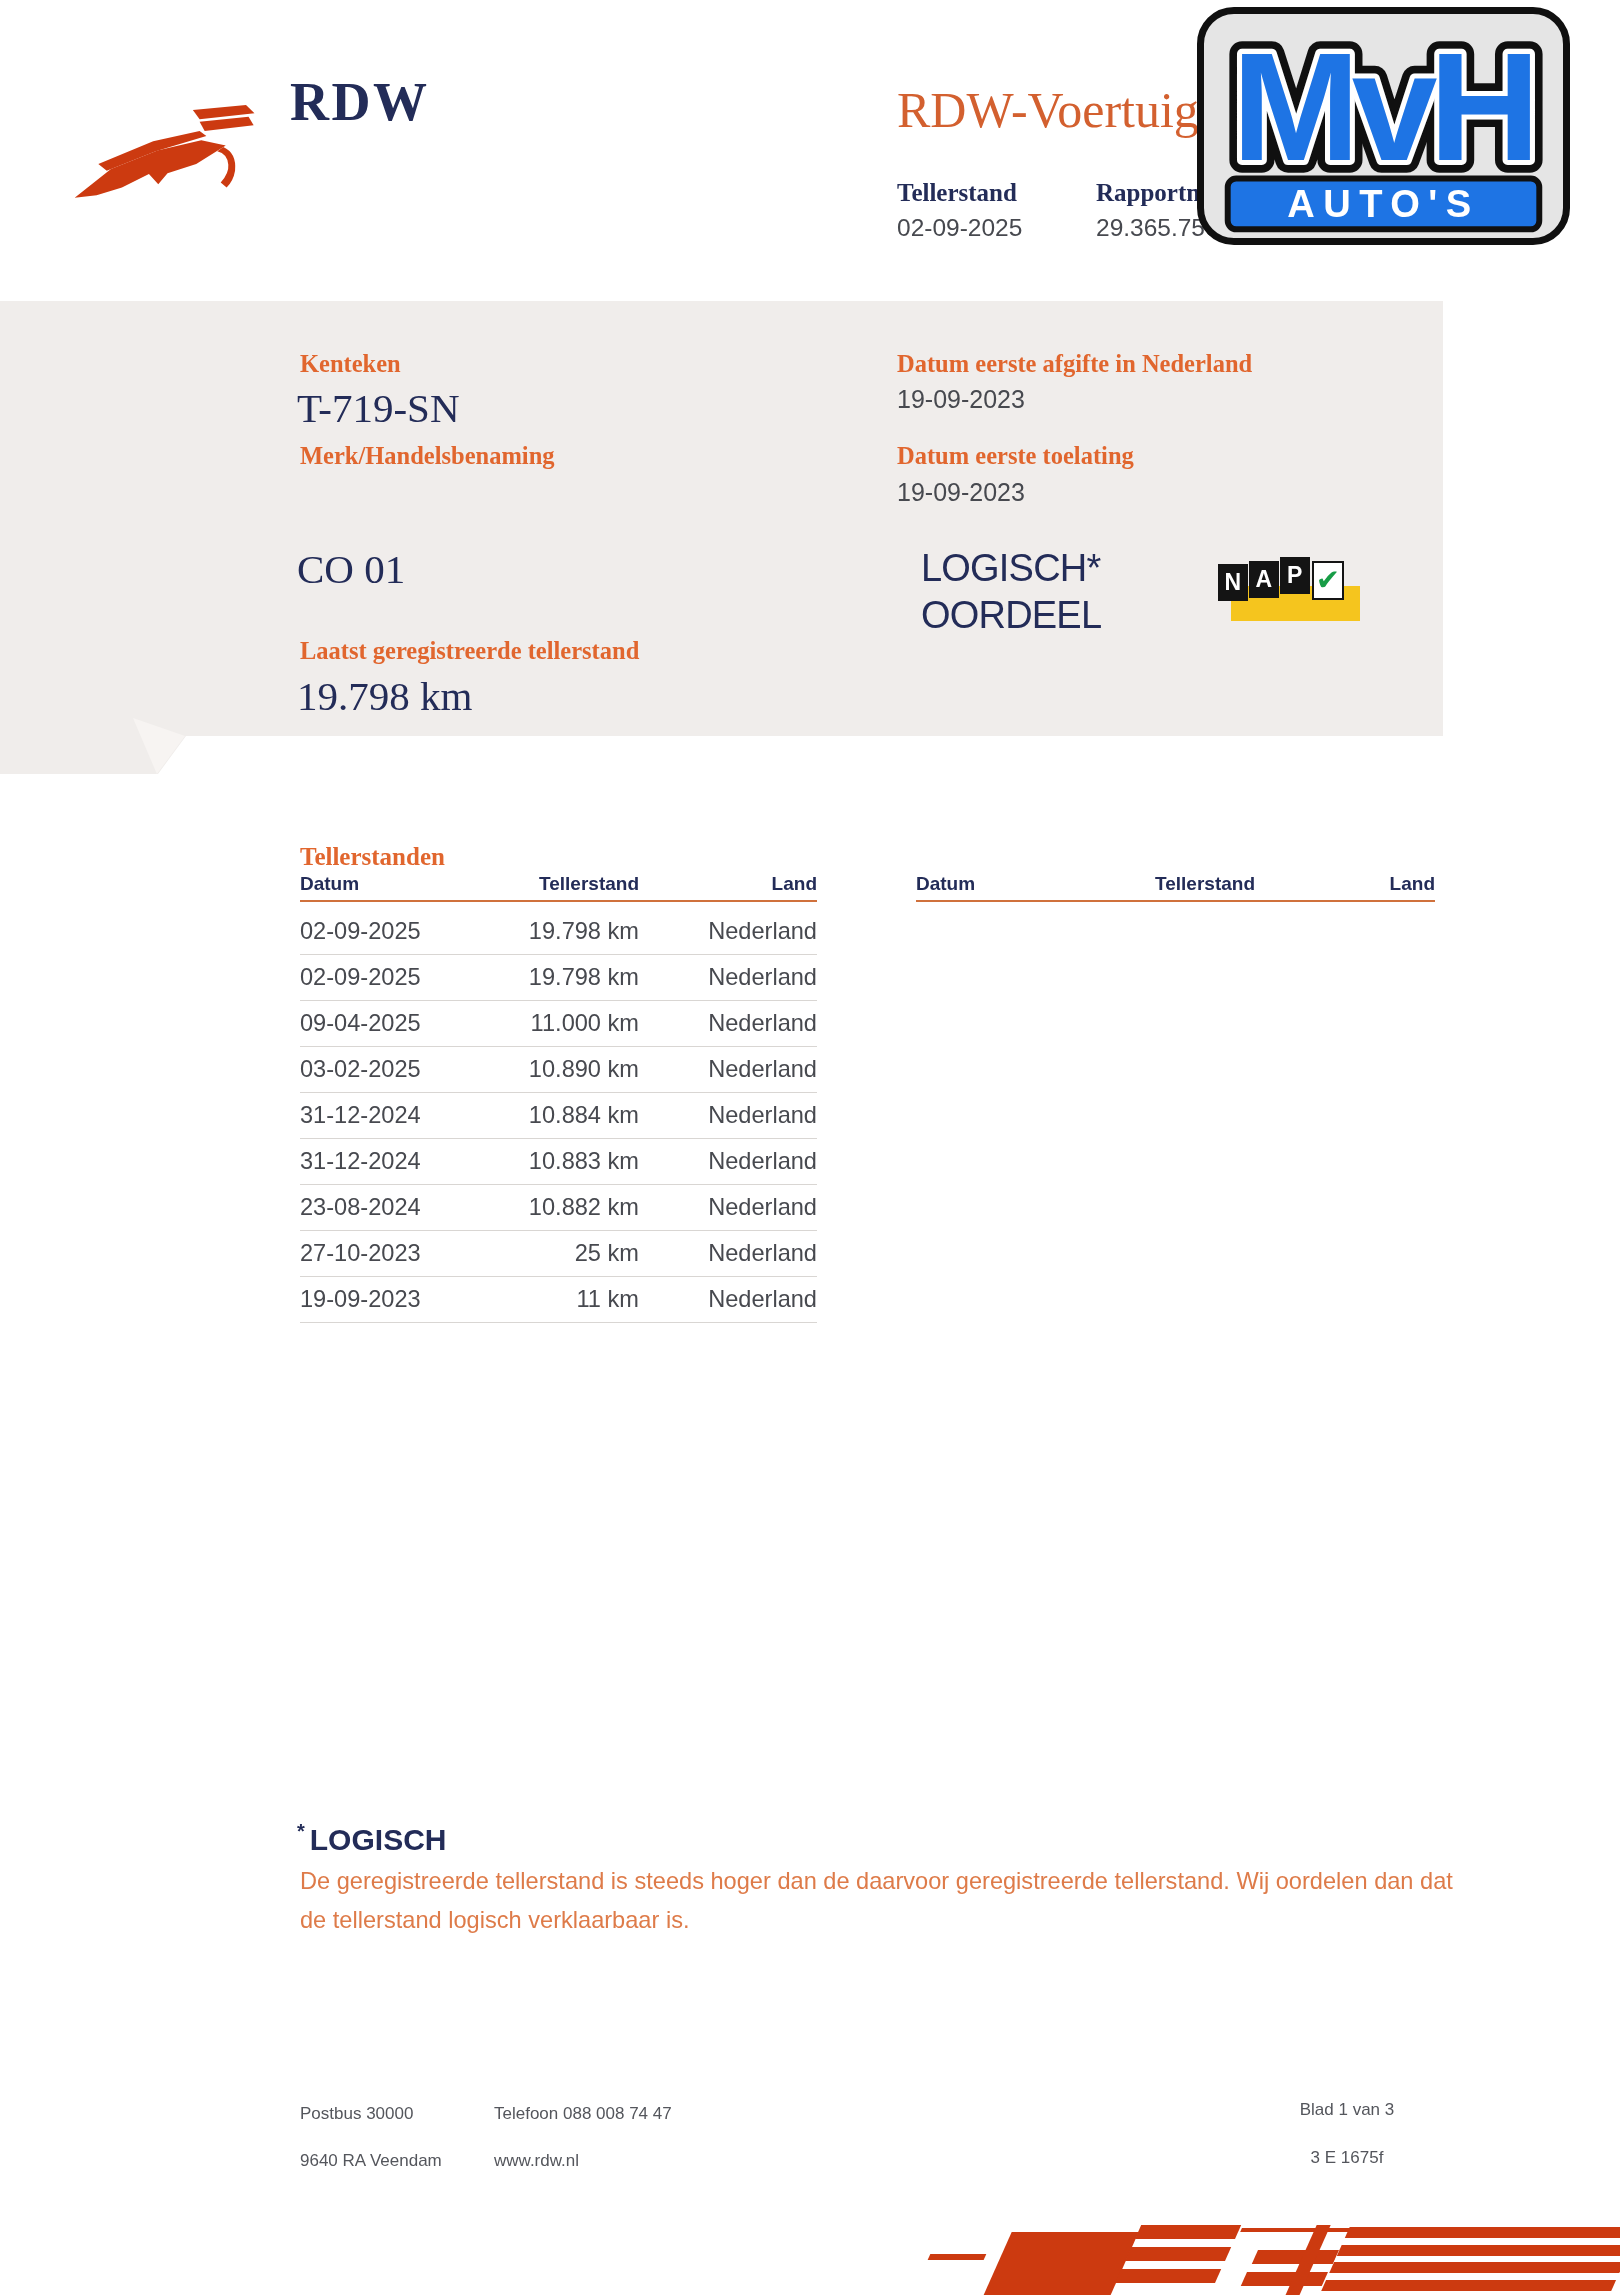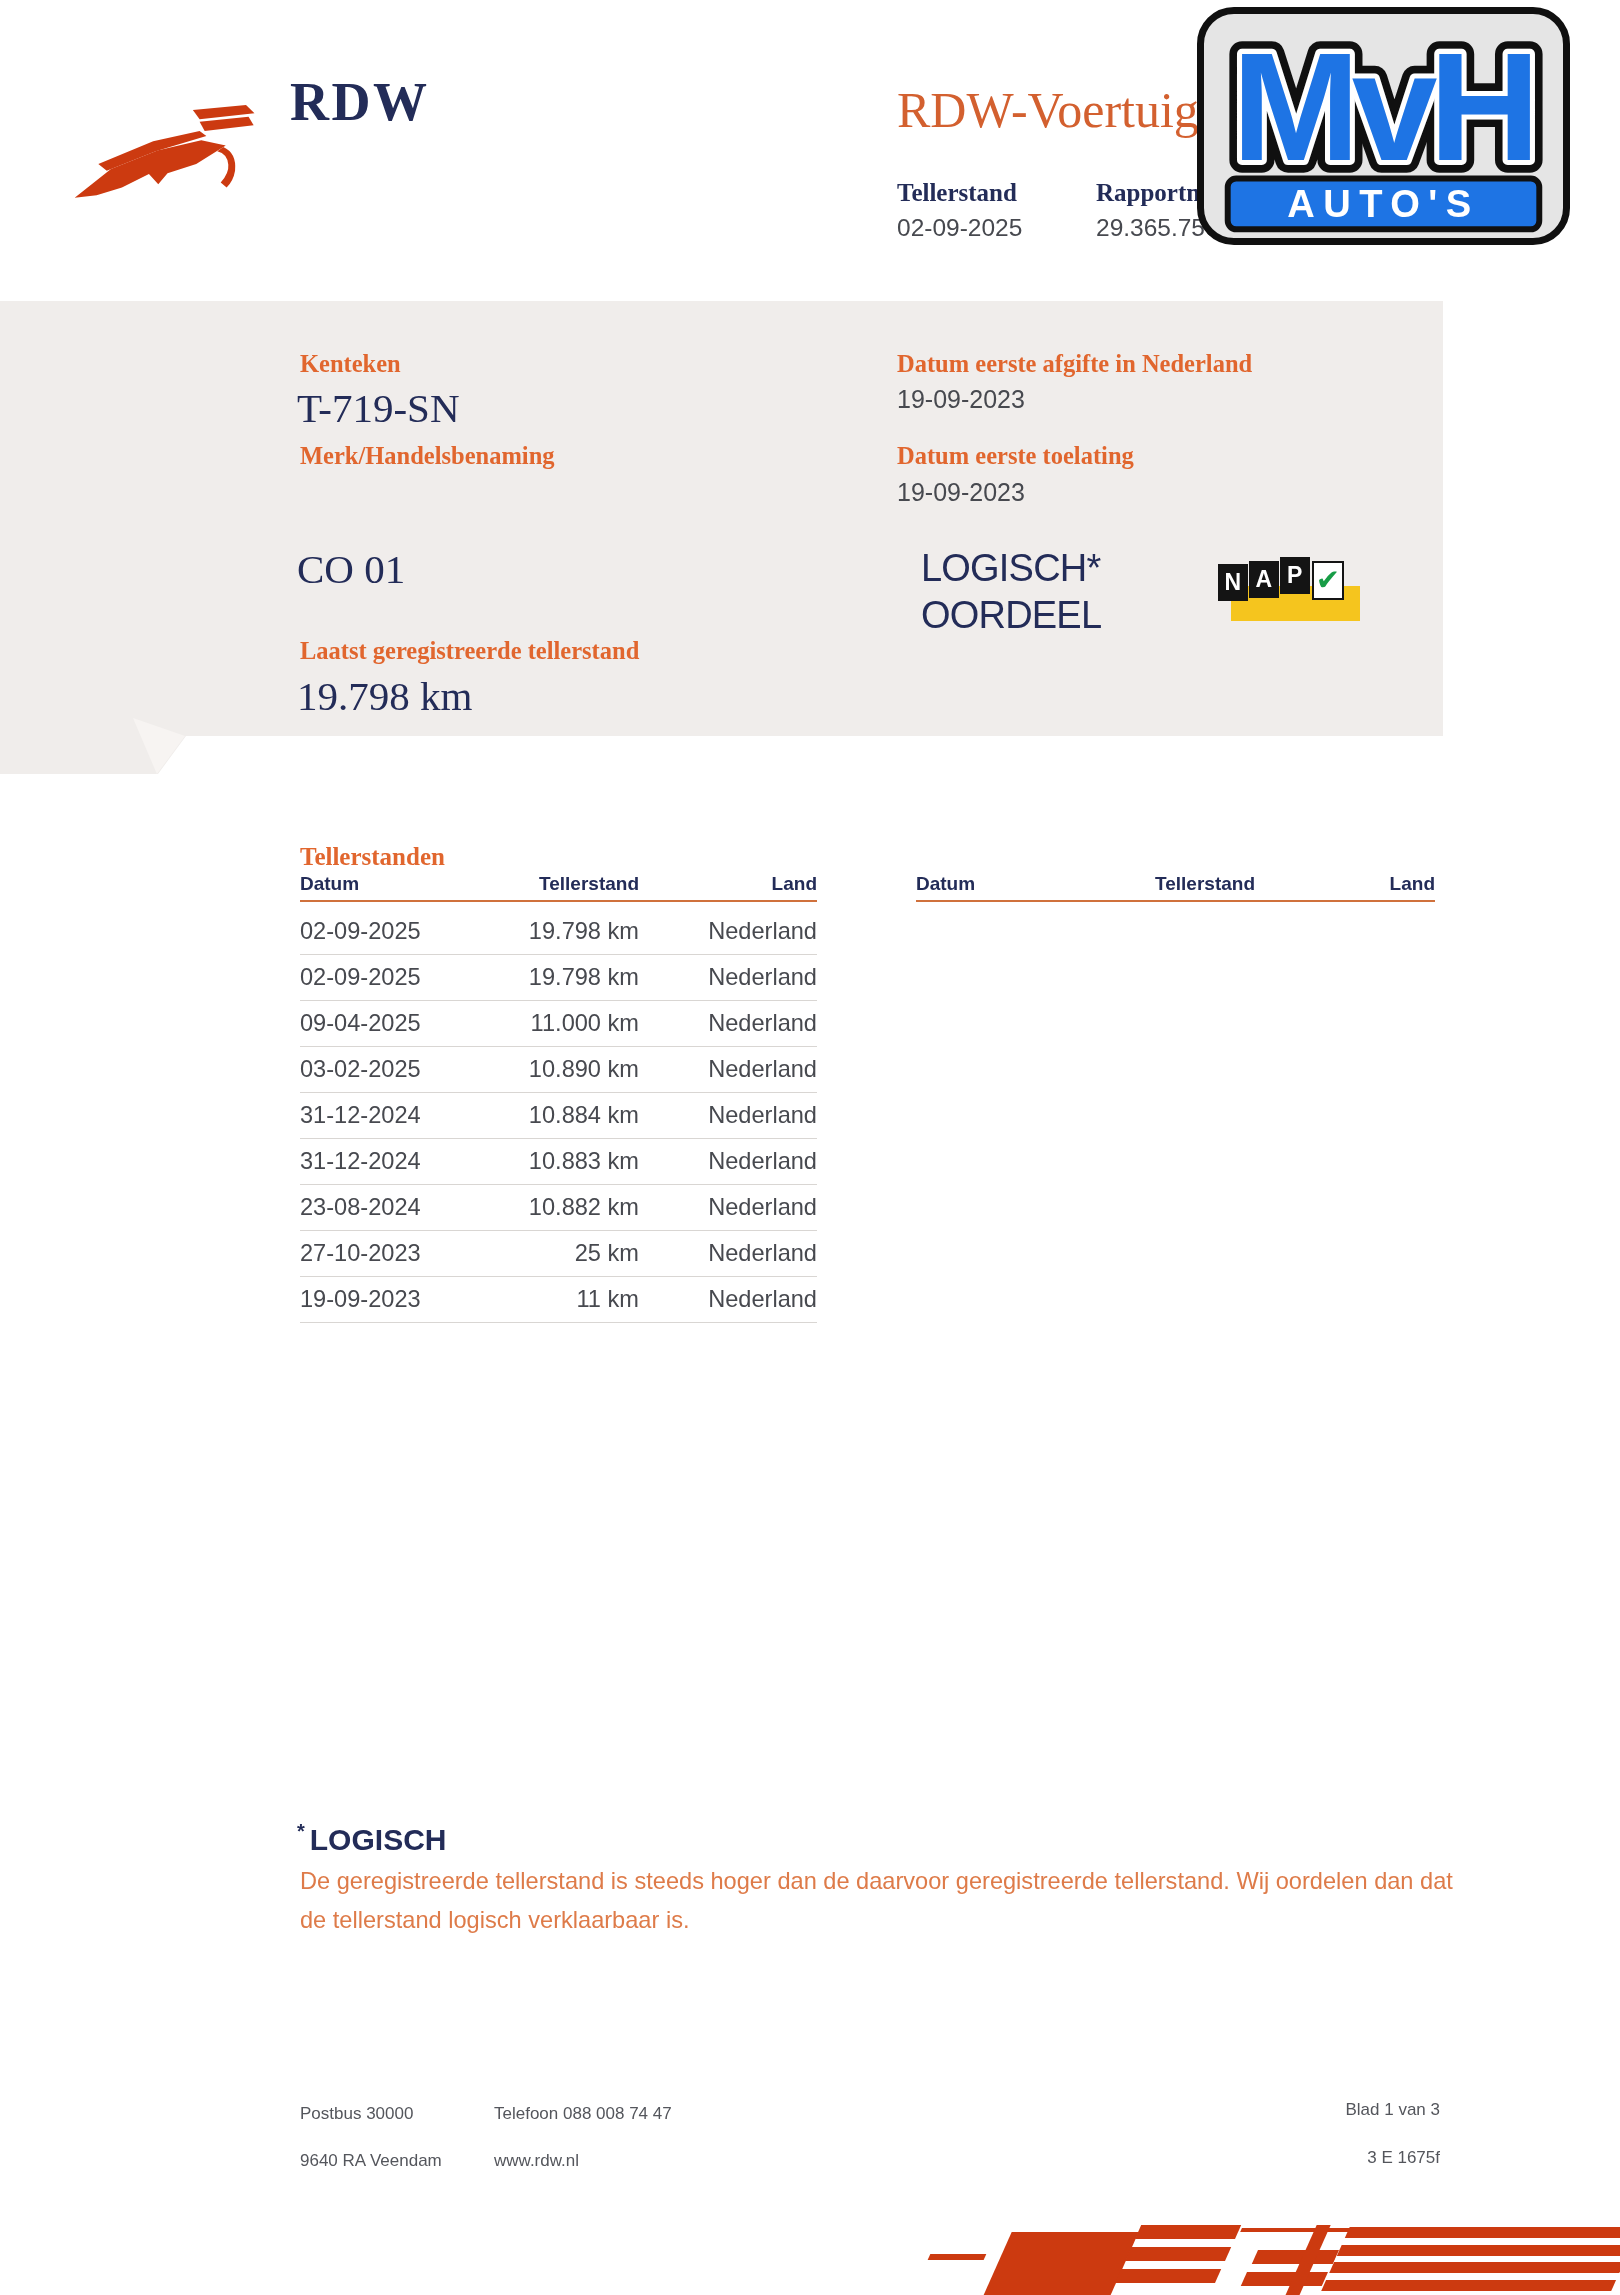--- a/index.html
+++ b/index.html
@@ -59,21 +59,21 @@
     border-bottom:0.8px solid var(--sep);font-size:23.6px;color:var(--gray-val);}
   .trow .c2,.trow .c3{text-align:right;}
 
   
   .note-head{font-size:30px;font-weight:bold;color:var(--navy);white-space:nowrap;}
   .note-ast{font-size:20px;vertical-align:11.8px;margin-right:5px;}
   .note-body{font-size:23.6px;line-height:39px;color:var(--orange-para);}
 
   
   .foot{font-size:17px;color:var(--footer-gray);white-space:nowrap;}
-  .foot-right{text-align:right;width:186px;}
+  .foot-right{text-align:center;width:186px;}
 
   
   .bottom-art{left:927px;top:2225px;width:694px;height:70px;overflow:hidden;z-index:5;}
   .art{position:absolute;background:var(--red);transform:skewX(-24deg);}
   .art-stripes{position:absolute;transform:skewX(-24deg);
     background:repeating-linear-gradient(to bottom,var(--red) 0px,var(--red) 11px,#ffffff 11px,#ffffff 17.7px);}
 </style>
 </head>
 <body>
 

